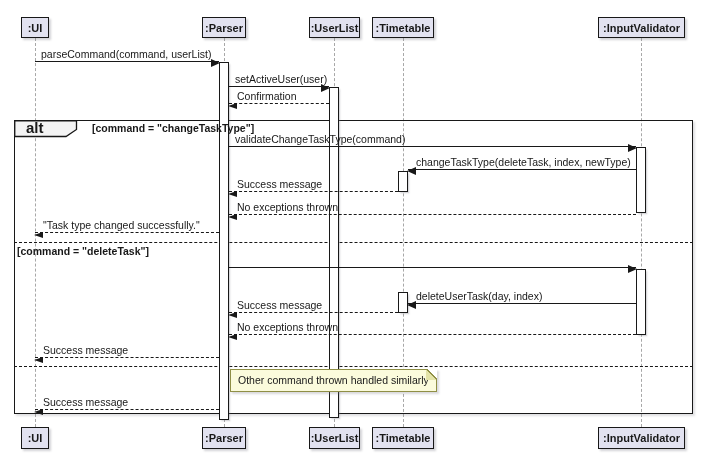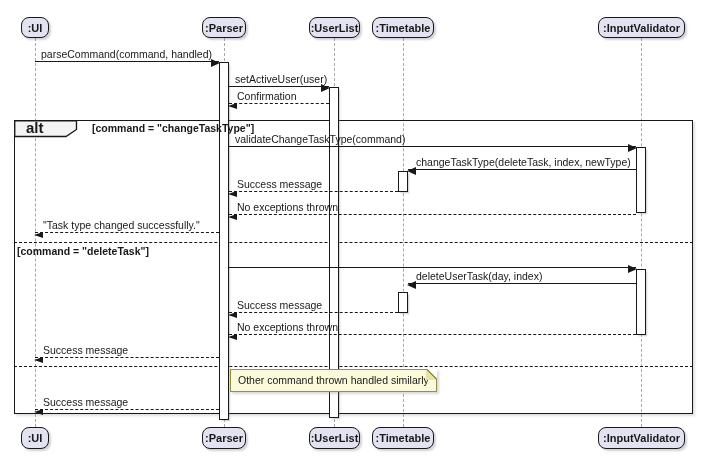--- a/index.html
+++ b/index.html
@@ -2,21 +2,21 @@
 <html style="--line: #181818; --lifeline: #A8A8A8; --participant-fill: #E2E2F0; --participant-border: #181818; --note-fill: #FBFBDC; --note-border: #8f8f46;"><head>
 <meta charset="utf-8">
 <style>
   html,body{margin:0;padding:0;background:#ffffff;}
   #canvas{
     position:relative;width:710px;height:463px;background:#fff;overflow:hidden;
     font-family:"Liberation Sans", sans-serif;color:var(--line,#181818);
   }
   .participant{
     position:absolute;height:21px;background:var(--participant-fill,#E2E2F0);
-    border:1px solid var(--participant-border,#181818);border-radius:8px;
+    border:1px solid var(--participant-border,#181818);border-radius:0;
     box-shadow:2px 2px 2px rgba(130,130,140,.35);
     display:flex;align-items:center;justify-content:center;
     font-weight:bold;font-size:11px;box-sizing:border-box;z-index:6;white-space:nowrap;
   }
   .participant.bottom{height:22px;}
   .lifeline{
     position:absolute;top:38px;height:389px;width:0;
     border-left:1px dashed var(--lifeline,#A8A8A8);z-index:1;
   }
   .act{
@@ -90,21 +90,21 @@
   <div class="divider" style="top:366px;"></div>
 
   <div class="act" style="left:219px;top:62px;height:358px;"></div>
   <div class="act" style="left:329px;top:87px;height:331px;"></div>
   <div class="act" style="left:398px;top:171px;height:21px;"></div>
   <div class="act" style="left:398px;top:292px;height:21px;"></div>
   <div class="act" style="left:636px;top:147px;height:66px;"></div>
   <div class="act" style="left:636px;top:269px;height:66px;"></div>
 
   <div class="msg right" style="left:35px;top:49px;width:184px;">
-    <span class="lbl">parseCommand(command, handled)</span>
+    <span class="lbl">parseCommand(command, userList)</span>
     <span class="line"></span>
     <span class="head"></span>
   </div>
   <div class="msg right" style="left:229px;top:74px;width:100px;">
     <span class="lbl">setActiveUser(user)</span>
     <span class="line"></span>
     <span class="head"></span>
   </div>
   <div class="msg left dashed" style="left:229px;top:91px;width:100px;">
     <span class="lbl">Confirmation</span>
@@ -133,21 +133,21 @@
   </div>
   <div class="msg left dashed" style="left:35px;top:220px;width:184px;">
     <span class="lbl">"Task type changed successfully."</span>
     <span class="line"></span>
     <span class="head"></span>
   </div>
   <div class="msg right" style="left:229px;top:255px;width:407px;">
     <span class="line"></span>
     <span class="head"></span>
   </div>
-  <div class="msg left" style="left:408px;top:271px;width:228px;">
+  <div class="msg left" style="left:408px;top:291px;width:228px;">
     <span class="lbl">deleteUserTask(day, index)</span>
     <span class="line"></span>
     <span class="head"></span>
   </div>
   <div class="msg left dashed" style="left:229px;top:300px;width:169px;">
     <span class="lbl">Success message</span>
     <span class="line"></span>
     <span class="head"></span>
   </div>
   <div class="msg left dashed" style="left:229px;top:322px;width:407px;">

